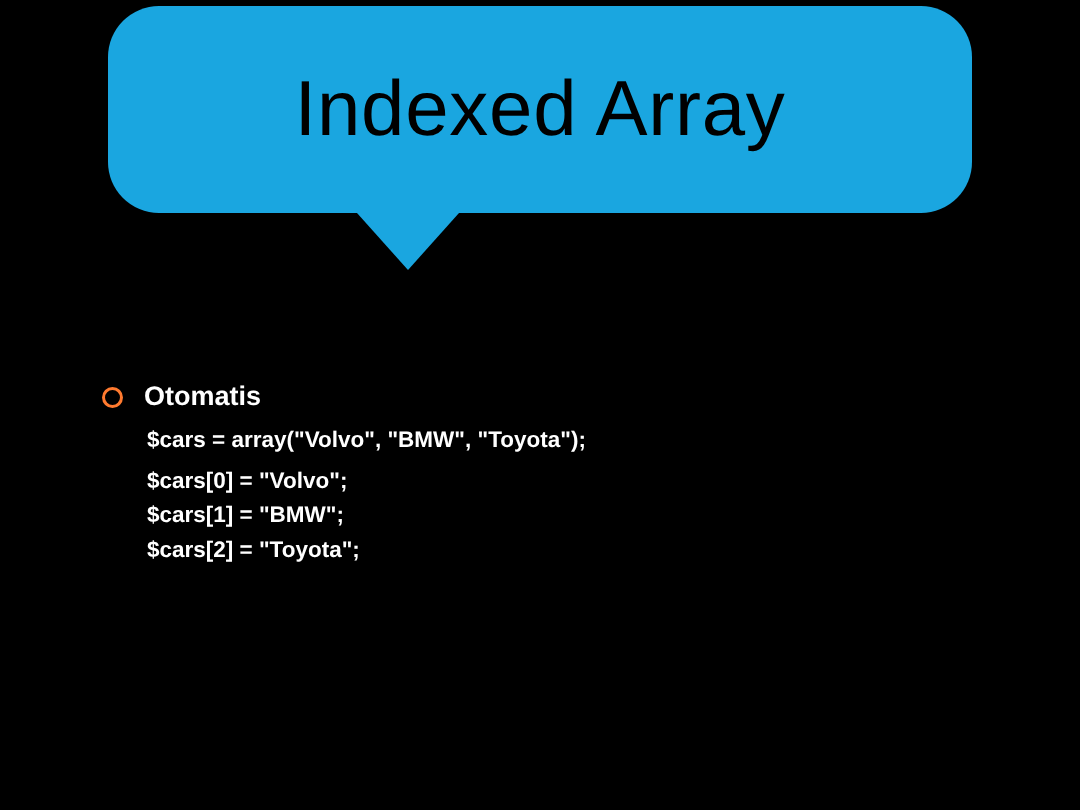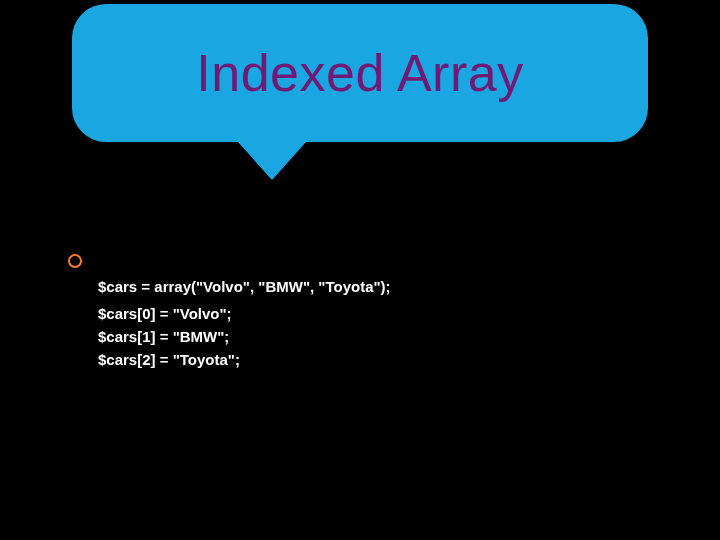--- a/index.html
+++ b/index.html
@@ -16,21 +16,21 @@
     left: 72px;
     width: 576px;
     height: 138px;
     background: #1aa6e0;
     border-radius: 34px;
     display: flex;
     align-items: center;
     justify-content: center;
   }
   .title-box h1 {
-    color: #701a75;
+    color: #000000;
     font-size: 52px;
     font-weight: 400;
     letter-spacing: 0.5px;
   }
   .pointer {
     position: absolute;
     top: 142px;
     left: 238px;
     width: 0;
     height: 0;
@@ -86,20 +86,21 @@
   <h1>Indexed Array</h1>
 </div>
 <div class="pointer"></div>
 
 <div class="subtitle">&gt;&gt; Array dengan indeks numerik</div>
 
 <div class="content">
 
   <div class="bullet-row">
     <span class="bullet-icon"></span>
+    <span class="bullet-label">Otomatis</span>
   </div>
   <div class="code-block">
     <div class="code-line">$cars = array("Volvo", "BMW", "Toyota");</div>
   </div>
 
   <div class="code-block">
     <div class="code-line">$cars[0] = "Volvo";</div>
     <div class="code-line">$cars[1] = "BMW";</div>
     <div class="code-line">$cars[2] = "Toyota";</div>
   </div>

